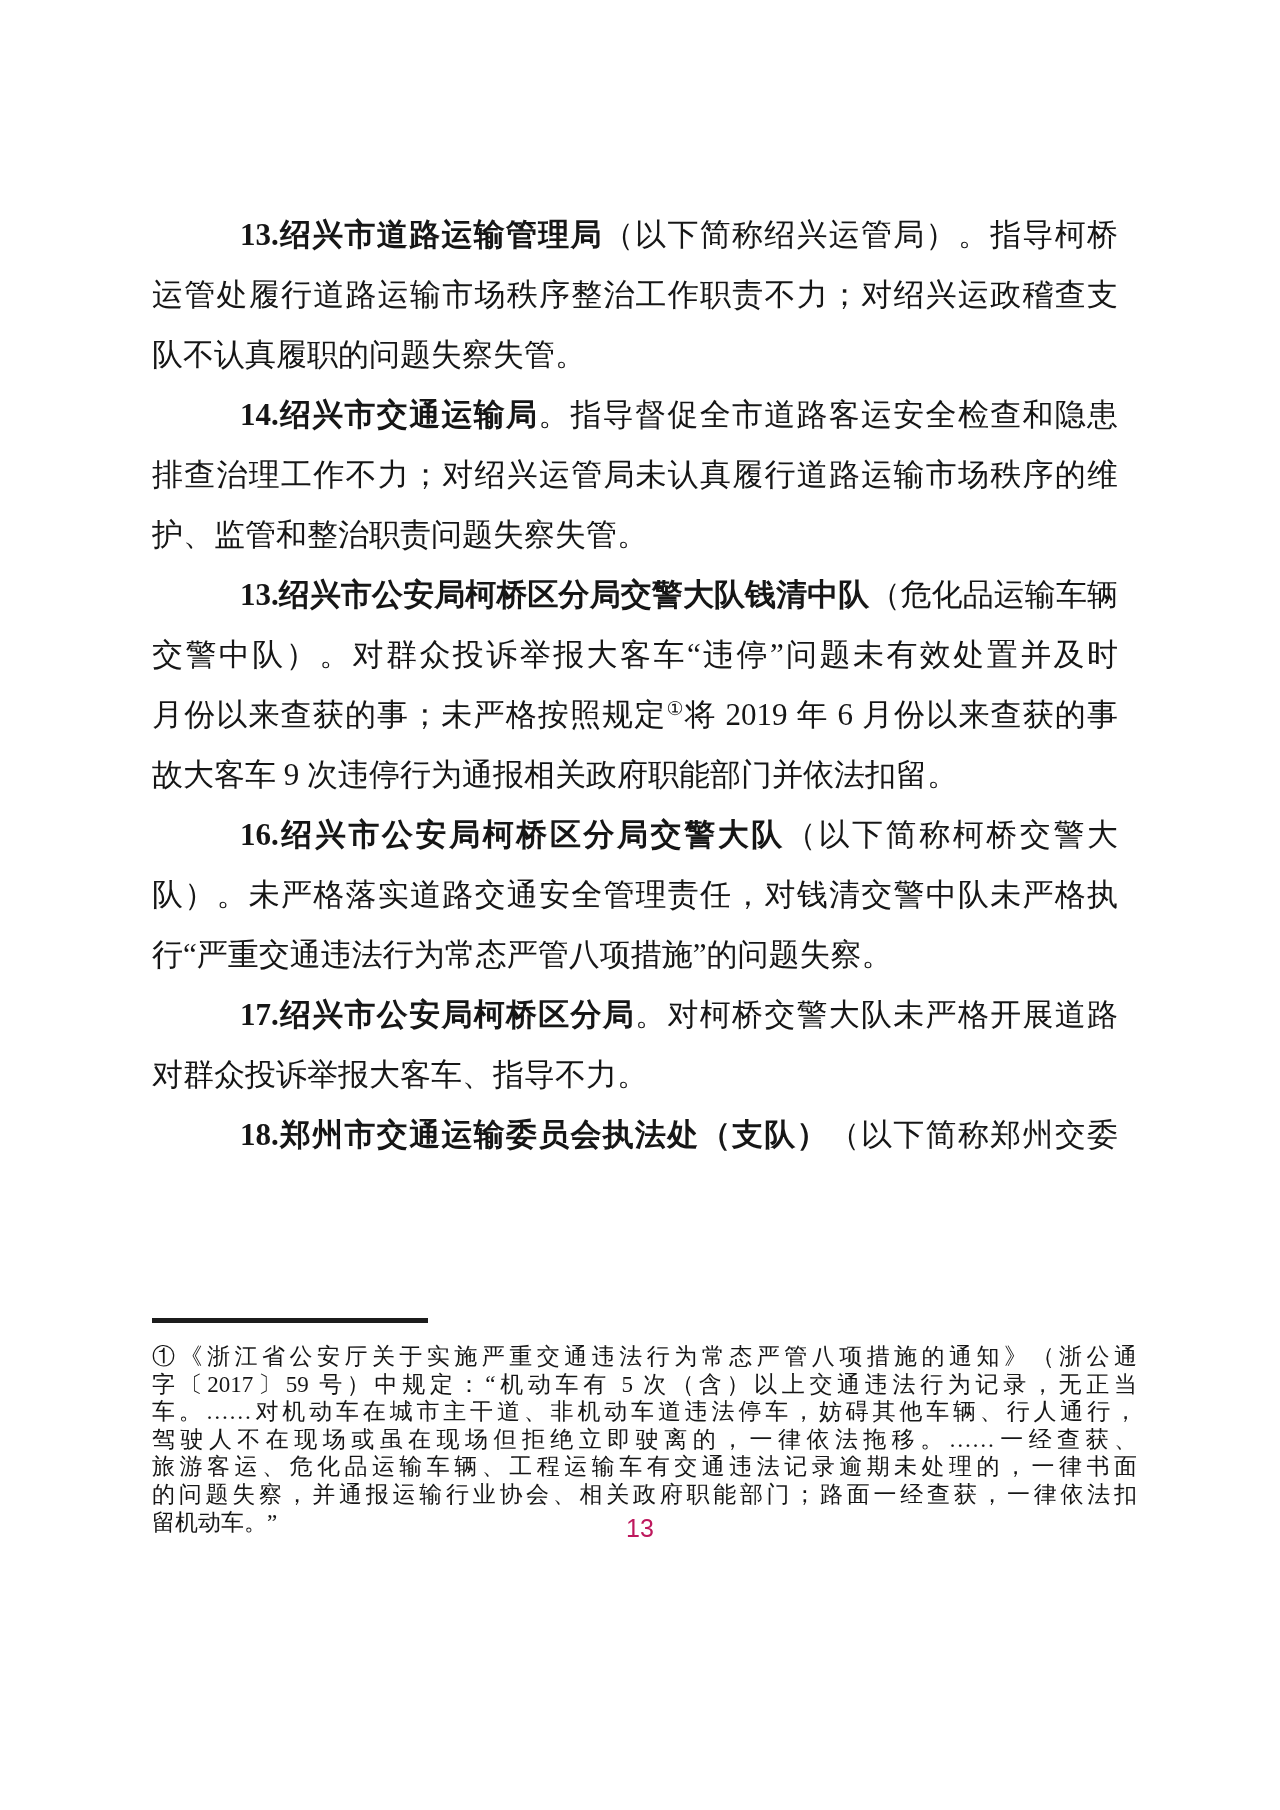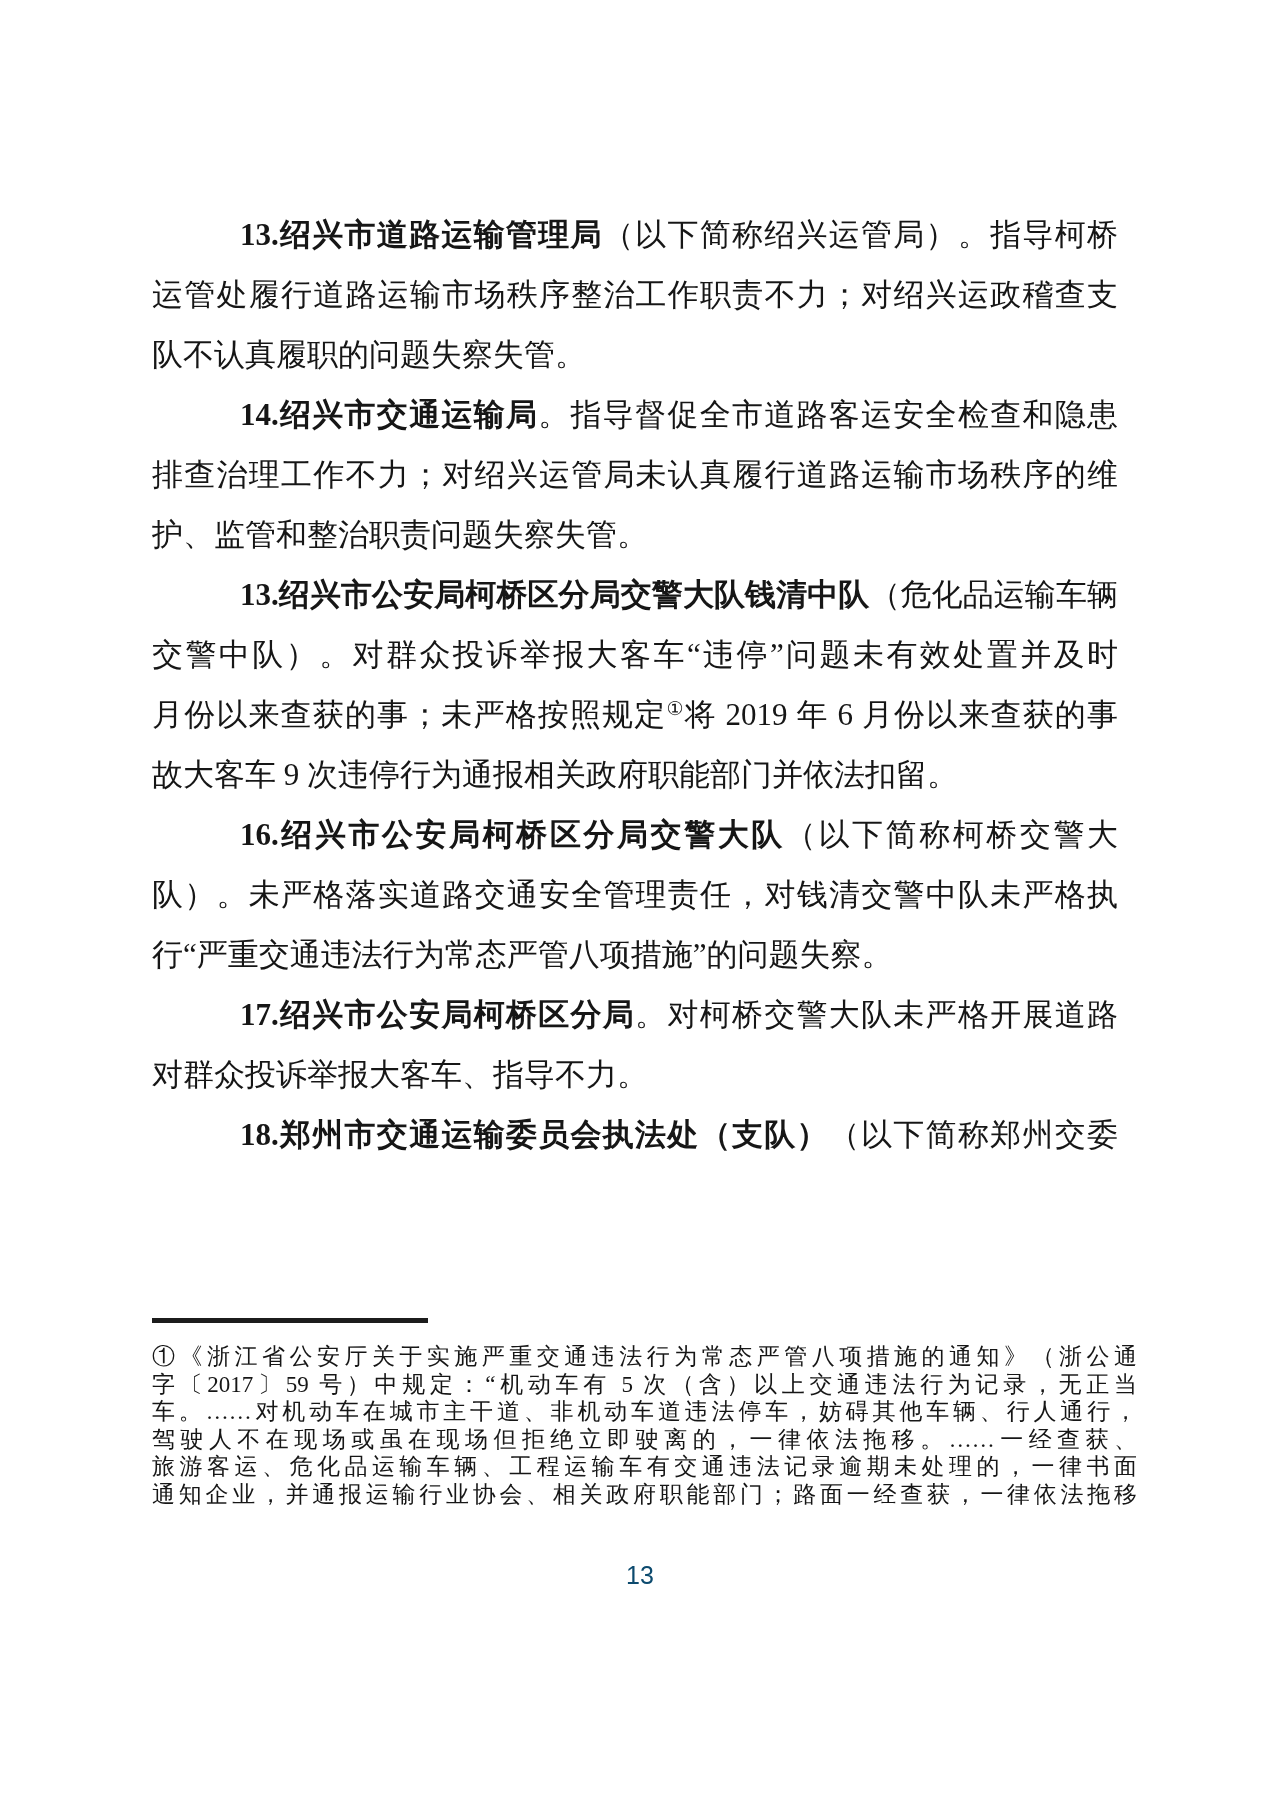--- a/index.html
+++ b/index.html
@@ -52,27 +52,27 @@
   .fl {
     font-size: 23px;
     line-height: 27.6px;
     text-align: justify;
     text-align-last: justify;
   }
   .fl.last { text-align-last: left; }
   
   .page-num {
     position: absolute;
-    top: 1560px; left: 0;
+    top: 1513px; left: 0;
     width: 100%;
     text-align: center;
     font-size: 25px;
     line-height: 30px;
     font-family: "Liberation Sans", sans-serif;
-    color: #0c4a6e;
+    color: #be185d;
   }
 </style>
 </head>
 <body>
 
 <div class="page">
 
   <div class="doc-body">
 
     <div class="bl first"><span class="bold">13.绍兴市道路运输管理局</span><span>（以下简称绍兴运管局）。指导柯桥</span></div>
@@ -98,18 +98,19 @@
     <div class="bl first"><span class="bold">18.郑州市交通运输委员会执法处（支队）</span><span>（以下简称郑州交委</span></div>
   </div>
 
   <div class="footnote">
     <div class="fn-sep"></div>
     <div class="fl">①《浙江省公安厅关于实施严重交通违法行为常态严管八项措施的通知》（浙公通</div>
     <div class="fl">字〔2017〕59 号）中规定：“机动车有 5 次（含）以上交通违法行为记录，无正当</div>
     <div class="fl">车。……对机动车在城市主干道、非机动车道违法停车，妨碍其他车辆、行人通行，</div>
     <div class="fl">驾驶人不在现场或虽在现场但拒绝立即驶离的，一律依法拖移。……一经查获、</div>
     <div class="fl">旅游客运、危化品运输车辆、工程运输车有交通违法记录逾期未处理的，一律书面</div>
-    <div class="fl">通知企业，并通报运输行业协会、相关政府职能部门；路面一经查获，一律依法拖移</div>
+    <div class="fl">的问题失察，并通报运输行业协会、相关政府职能部门；路面一经查获，一律依法扣</div>
+    <div class="fl last">留机动车。”</div>
   </div>
 
   <div class="page-num">13</div>
 
 </div>
 
 </body></html>

